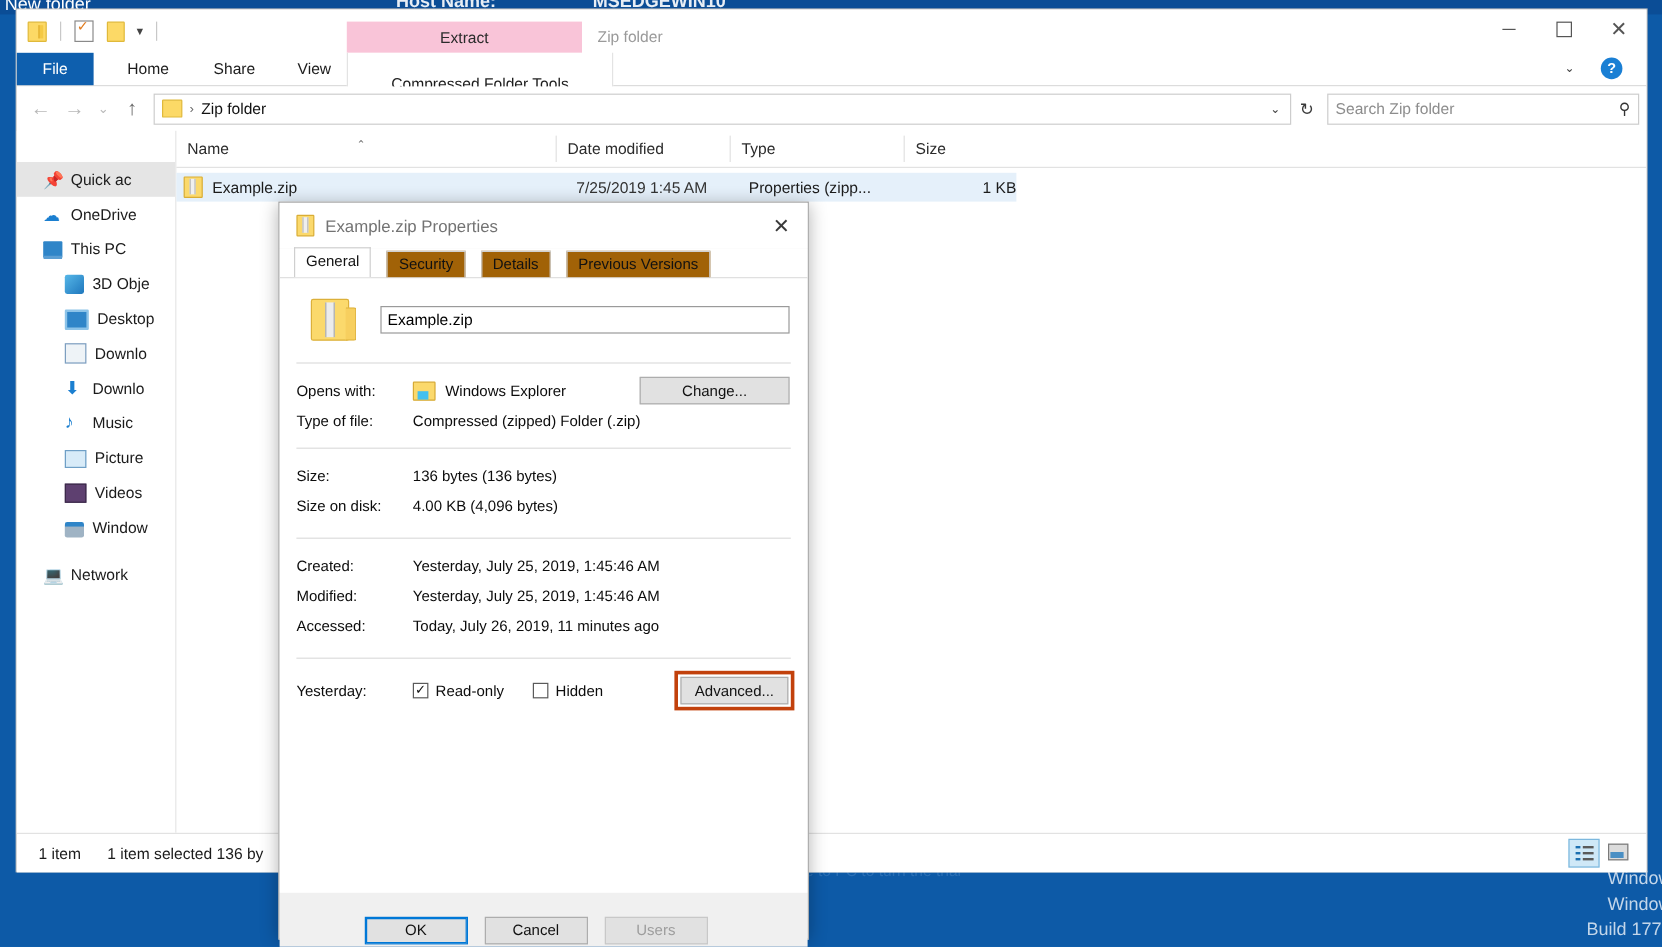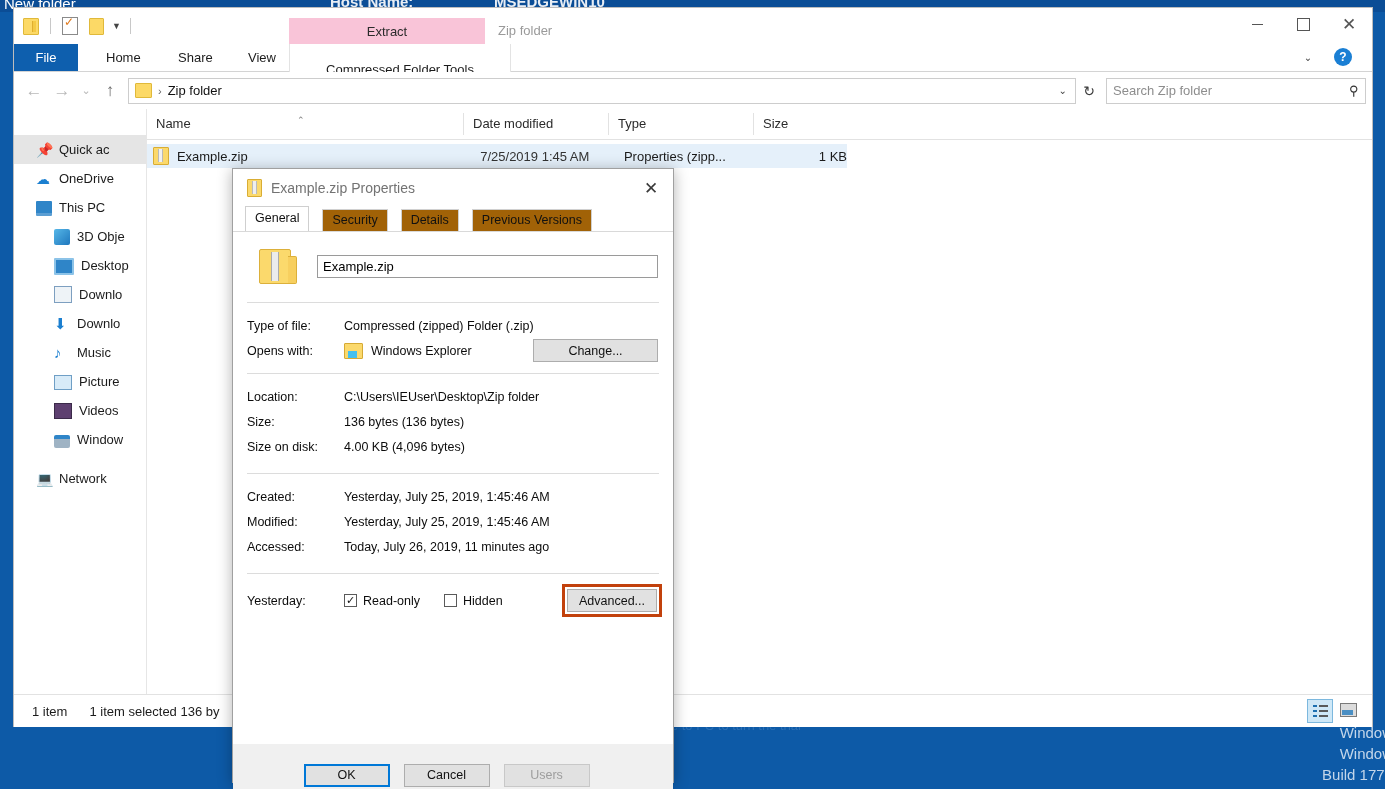--- a/index.html
+++ b/index.html
@@ -890,37 +890,33 @@
   <div class="dlg-body">
 
     <div class="namerow">
       <span class="big-zip"></span>
       <span class="name-input">Example.zip</span>
     </div>
 
     <hr class="sep">
 
     <div class="prop-row">
-      <span class="prop-label">Type of file:</span>
-      <span class="prop-value">Compressed (zipped) Folder (.zip)</span>
-    </div>
-
-    <div class="prop-row">
       <span class="prop-label">Opens with:</span>
       <span class="explorer-ico"></span>
       <span class="prop-value">Windows Explorer</span>
       <span class="btn btn-change">Change...</span>
     </div>
 
+    <div class="prop-row">
+      <span class="prop-label">Type of file:</span>
+      <span class="prop-value">Compressed (zipped) Folder (.zip)</span>
+    </div>
+
     <hr class="sep" style="margin-top:10px">
 
-    <div class="prop-row grp">
-      <span class="prop-label">Location:</span>
-      <span class="prop-value">C:\Users\IEUser\Desktop\Zip folder</span>
-    </div>
     <div class="prop-row">
       <span class="prop-label">Size:</span>
       <span class="prop-value">136 bytes (136 bytes)</span>
     </div>
     <div class="prop-row">
       <span class="prop-label">Size on disk:</span>
       <span class="prop-value">4.00 KB (4,096 bytes)</span>
     </div>
 
     <hr class="sep" style="margin-top:14px">

